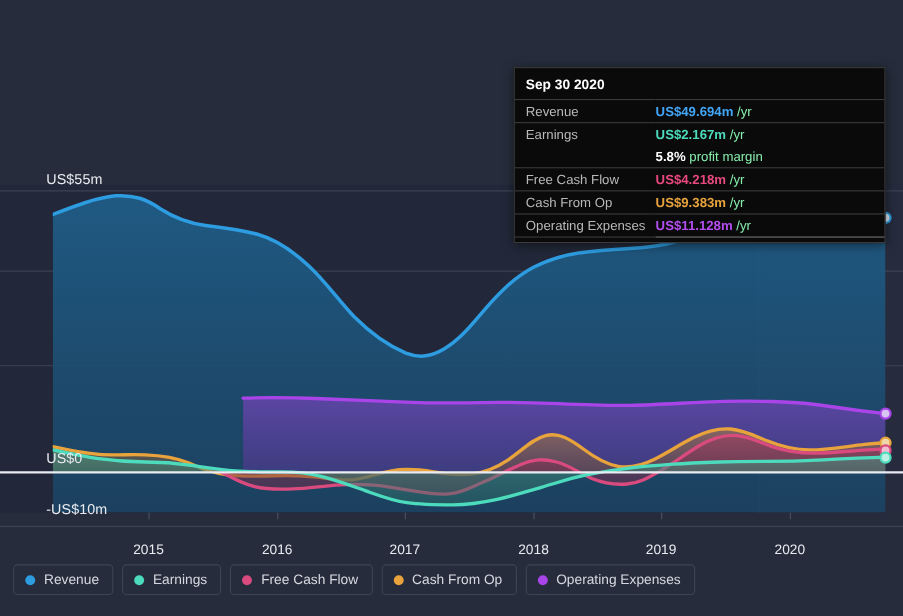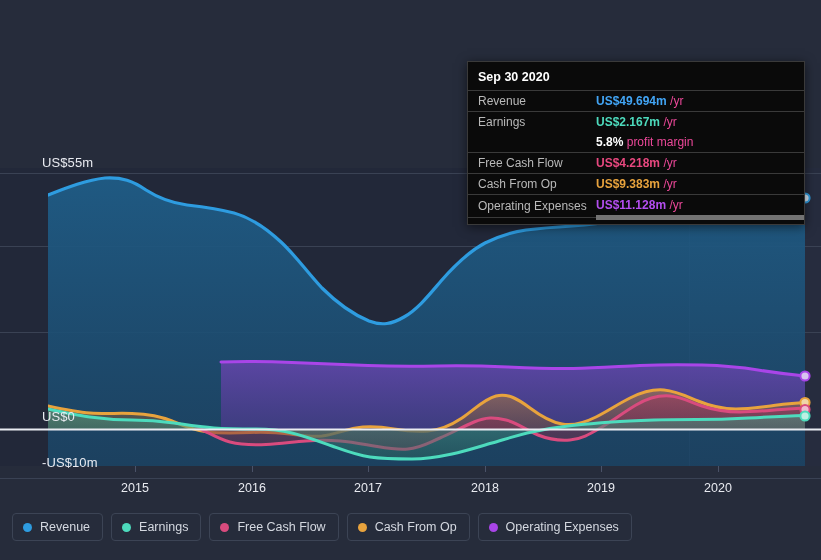--- a/index.html
+++ b/index.html
@@ -23,20 +23,21 @@
     letter-spacing:.1px;
     white-space:nowrap;
     margin-left:22px;
   }
   .x-label{
     position:absolute;
     color:#e8eaf0;
     font-size:12.5px;
     transform:translateX(-50%);
     white-space:nowrap;
+    margin-top:12px;
   }
 
   
   #tooltip{
     position:absolute;
     left:467px;top:16px;
     width:338px;
     background:#0a0a0a;
     border:1px solid #3a3a3a;
     box-shadow:0 2px 10px rgba(0,0,0,.55);
@@ -58,21 +59,21 @@
   #tooltip td{
     font-size:12px;
     padding:3px 0 3px 0;
     border-top:1px solid #3a3a3a;
     white-space:nowrap;
   }
   #tooltip tr:first-child td{border-top:1px solid #3a3a3a;}
   .tt-name{color:#b9b9b9;padding-left:10px !important;width:118px;}
   .tt-val{color:#ffffff;}
   .tt-val b{font-weight:bold;}
-  .tt-unit{color:#ec4899;font-weight:normal;}
+  .tt-unit{color:#86efac;font-weight:normal;}
   .tt-pad{padding-right:10px !important;}
 
   
   #legend{
     position:absolute;
     left:12px;top:513px;
     display:flex;
     gap:8px;
   }
   .legend-item{
@@ -392,21 +393,21 @@
       </tr>
       <tr>
         <td class="tt-name">Cash From Op</td>
         <td class="tt-val tt-pad">
           <b style="color:#e8a33d">US$9.383m</b>
           <span class="tt-unit">/yr</span>
         </td>
       </tr>
       <tr>
         <td class="tt-name" style="border-bottom:1px solid #3a3a3a;">Operating Expenses</td>
-        <td class="tt-val tt-pad" style="border-bottom:5px solid #737373;">
+        <td class="tt-val tt-pad" style="border-bottom:1px solid #737373;">
           <b style="color:#b44ef0">US$11.128m</b>
           <span class="tt-unit">/yr</span>
         </td>
       </tr>
     </tbody>
       </table>
   </div>
 
   <div id="legend">
     <div class="legend-item">

